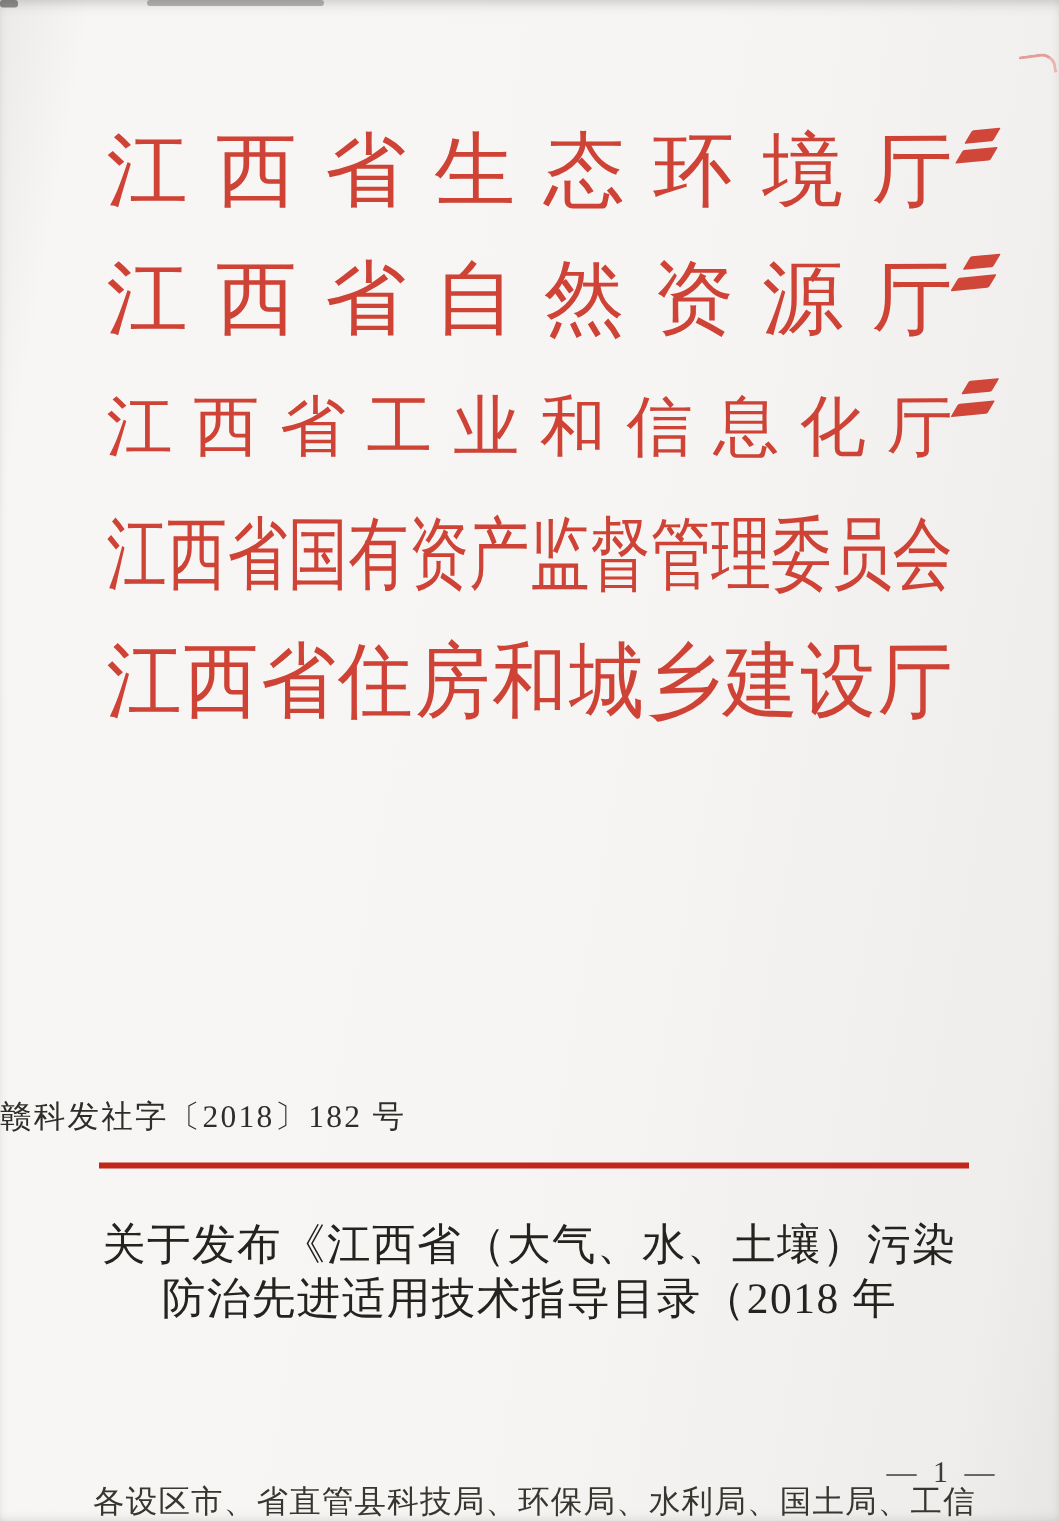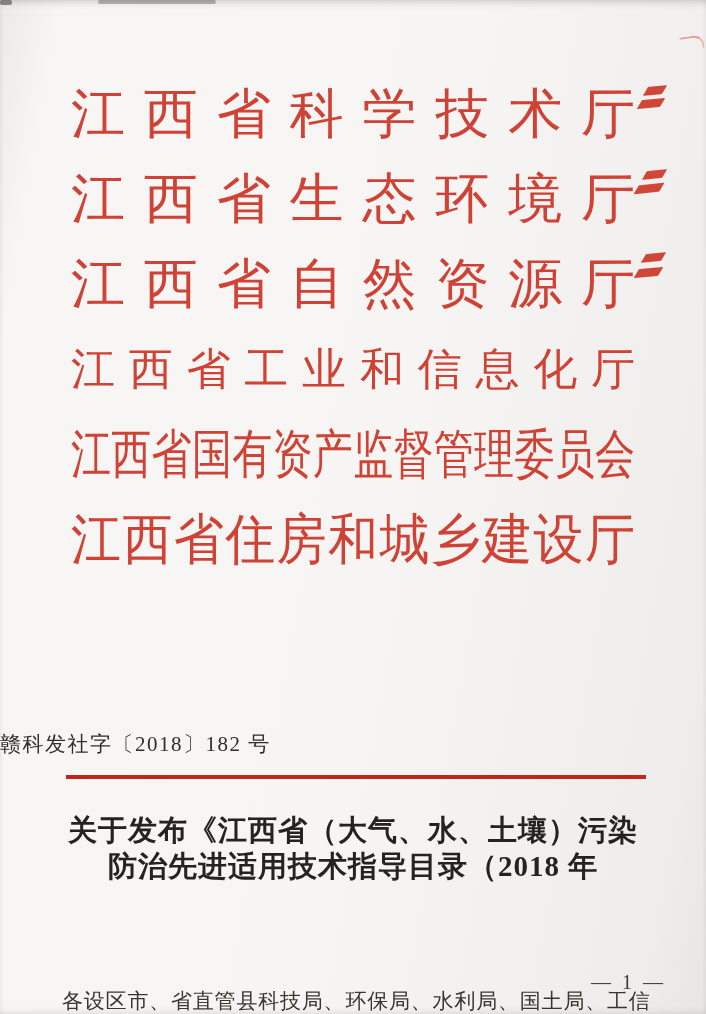--- a/index.html
+++ b/index.html
@@ -87,21 +87,21 @@
     position: absolute;
     left: 66px; top: 775px;
     width: 580px; height: 4px;
     background: #c1261a;
   }
   .doc-title {
     position: absolute;
     left: 55px; top: 812px;
     width: 596px;
     text-align: center;
-    font-weight: bold;
+    font-weight: normal;
     font-size: 29px;
     line-height: 36px;
     color: #24231f;
     letter-spacing: 1px;
   }
   .salutation {
     position: absolute;
     left: 62px; top: 941px;
     width: 612px;
     font-size: 21px;
@@ -126,21 +126,20 @@
   <div class="edge-smudge smudge-b"></div>
   <div class="pink-squiggle"></div>
   <div class="bleed bleed-1a"></div>
   <div class="bleed bleed-1b"></div>
   <div class="bleed bleed-2a"></div>
   <div class="bleed bleed-2b"></div>
   <div class="bleed bleed-3a"></div>
   <div class="bleed bleed-3b"></div>
 
   <div class="letterhead">
-    <div class="agency ag-large">江西省科学技术厅</div>
     <div class="agency ag-large">江西省生态环境厅</div>
     <div class="agency ag-large">江西省自然资源厅</div>
     <div class="agency ag-med">江西省工业和信息化厅</div>
     <div class="agency ag-cond14">江西省国有资产监督管理委员会</div>
     <div class="agency ag-cond11">江西省住房和城乡建设厅</div>
   </div>
 
   <div class="doc-number">赣科发社字〔2018〕182 号</div>
 
   <div class="red-divider"></div>

